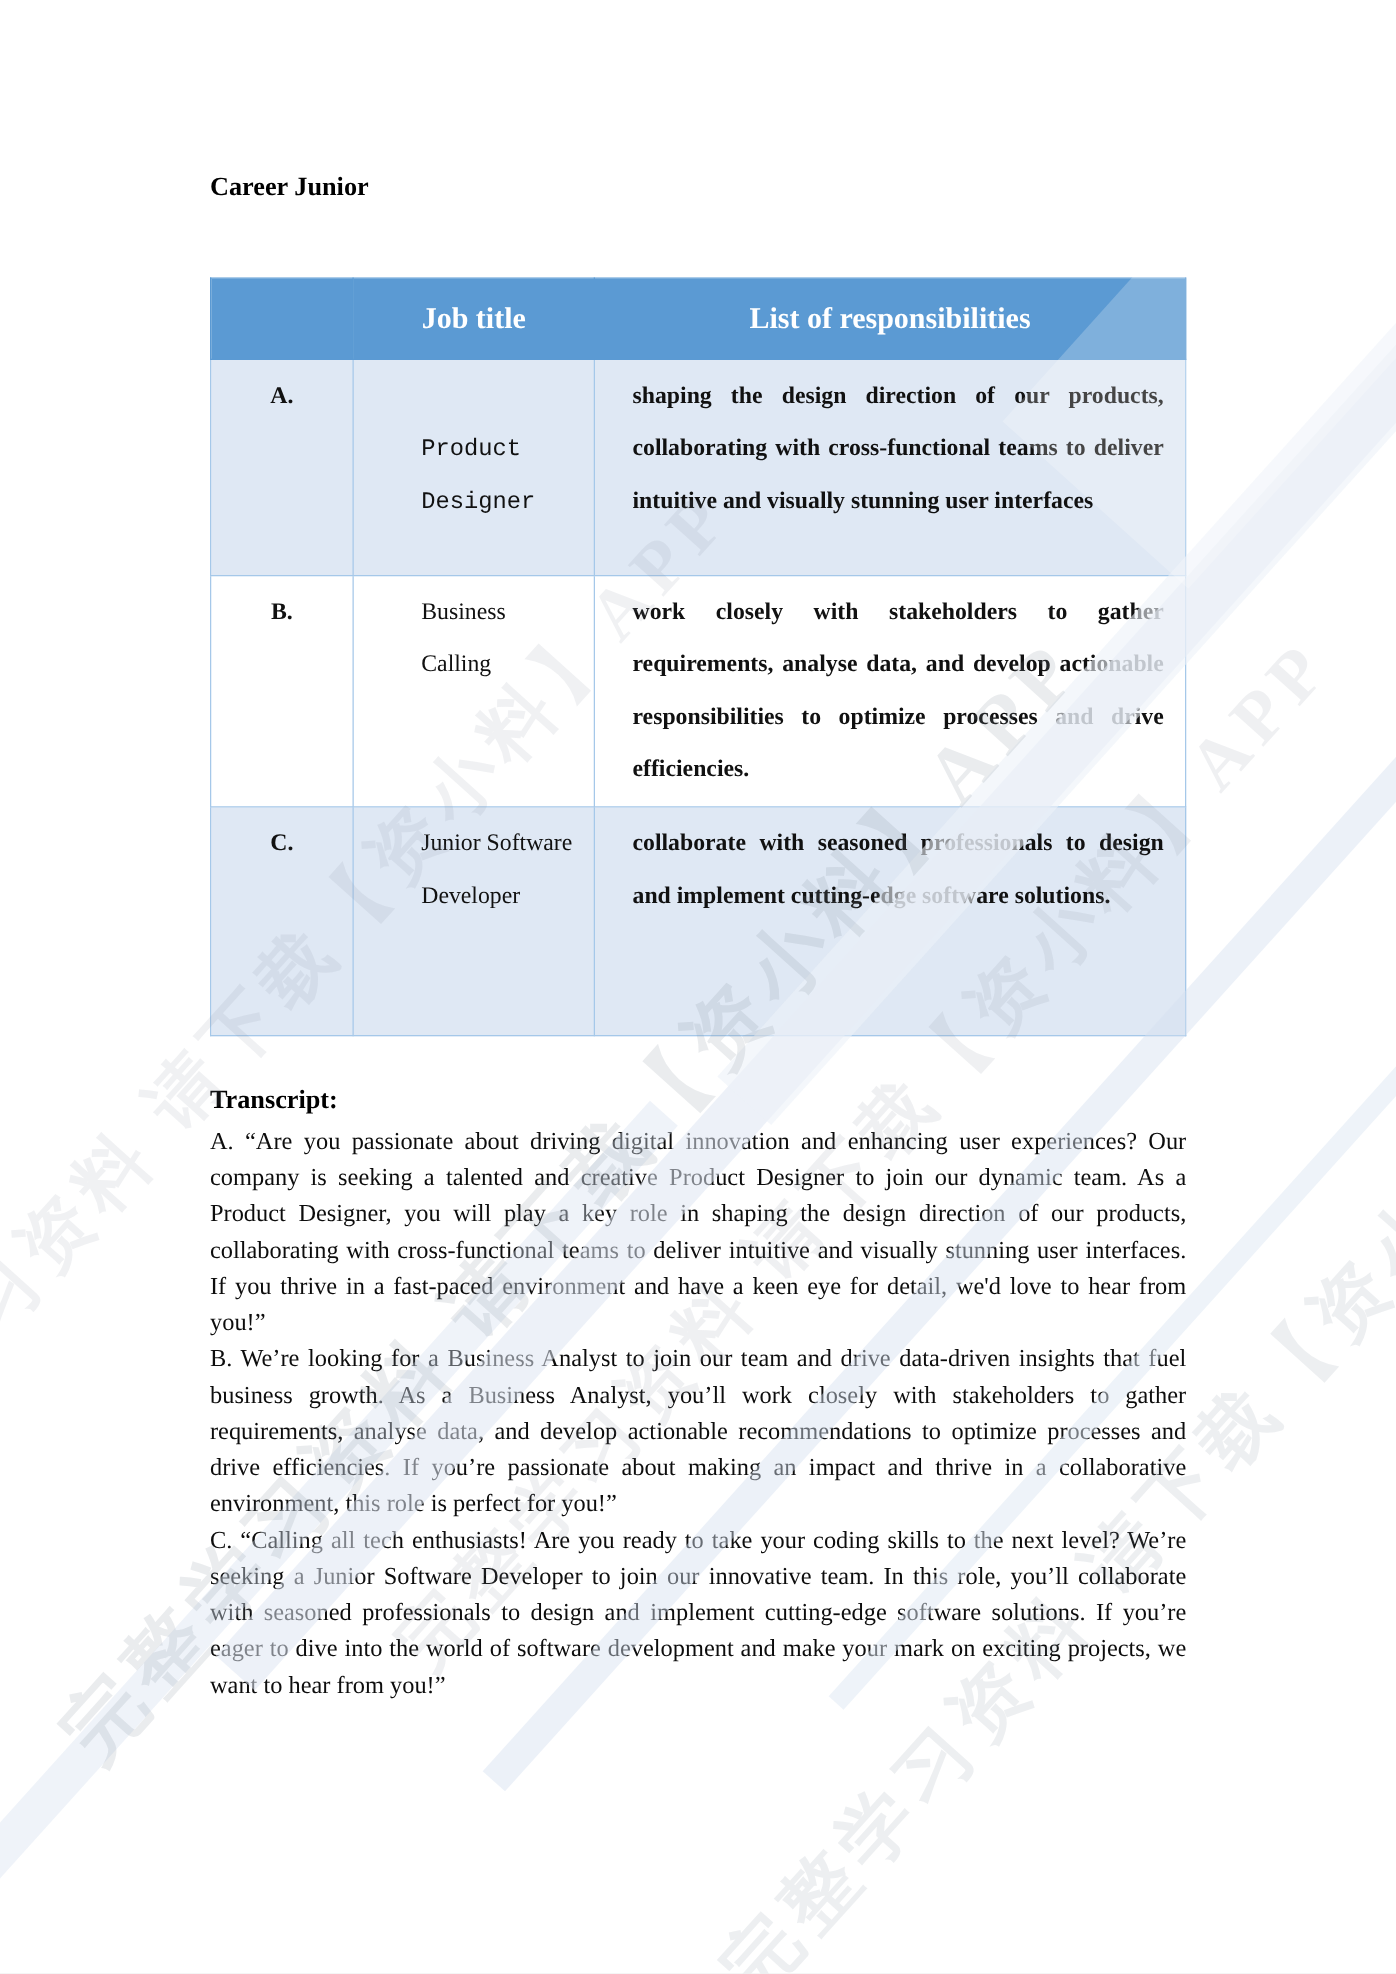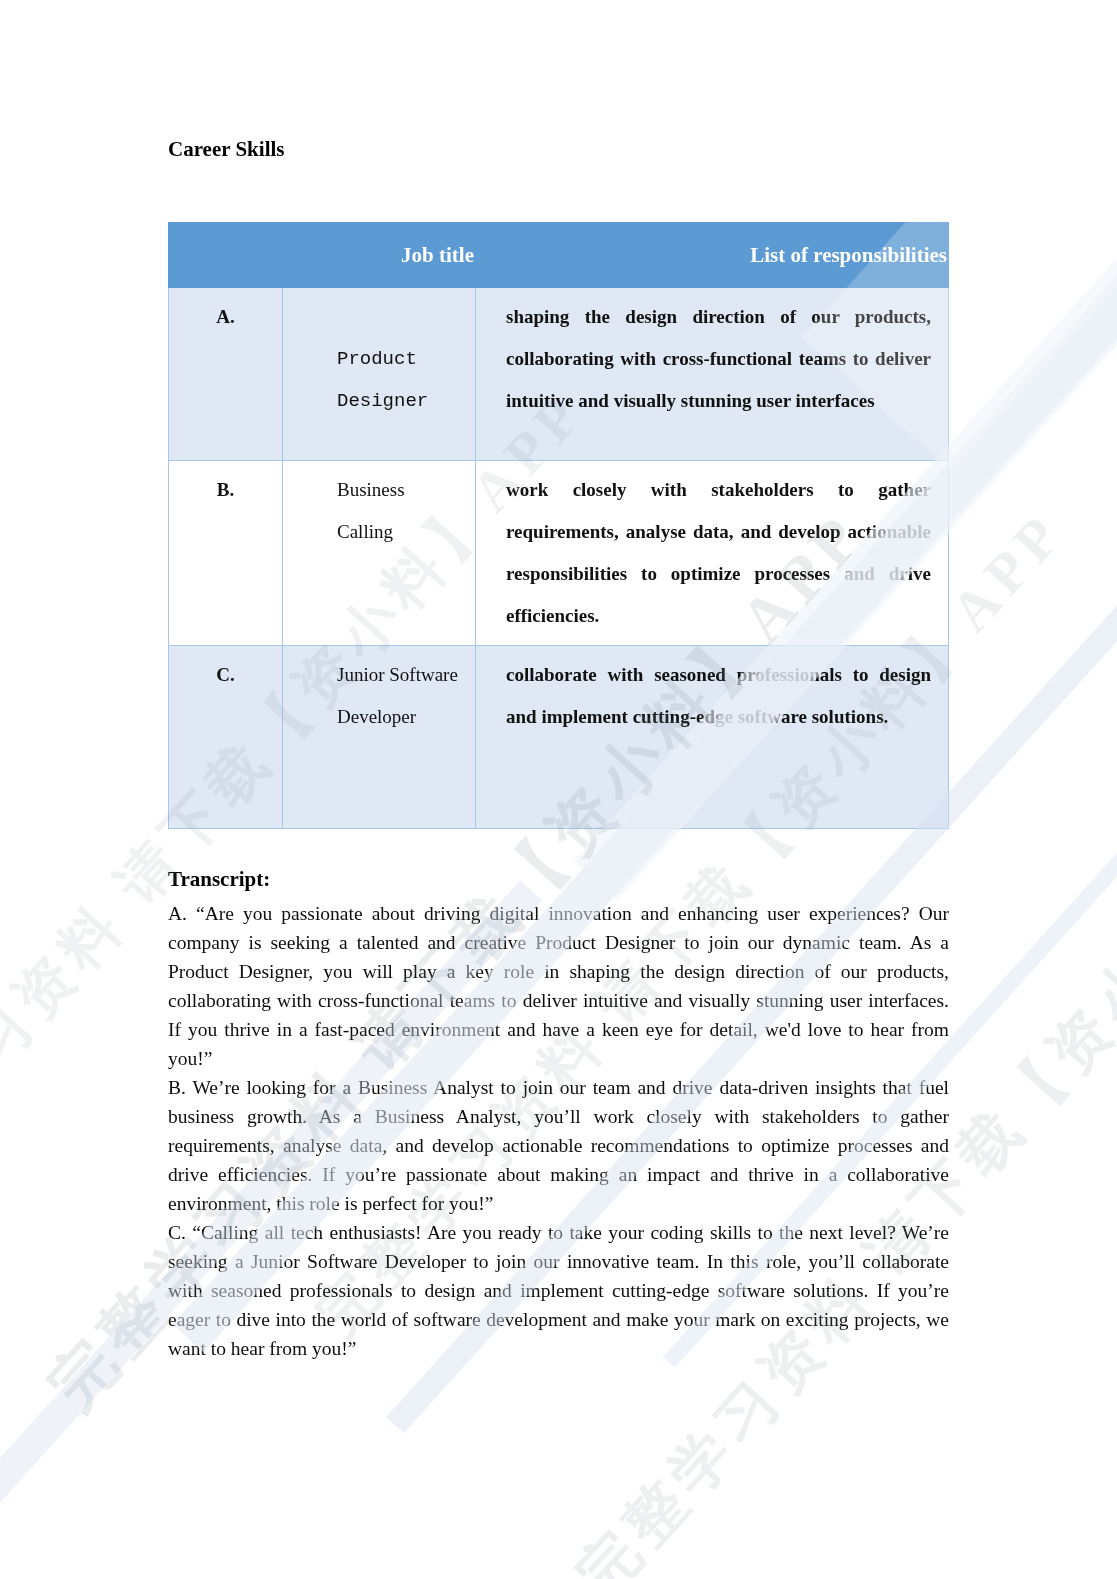--- a/index.html
+++ b/index.html
@@ -21,23 +21,23 @@
   .table-wrap { position:absolute; left:168px; top:222px; }
   table.job-table { border-collapse:collapse; table-layout:fixed; width:780px; }
   table.job-table col.c1 { width:114px; }
   table.job-table col.c2 { width:193px; }
   table.job-table col.c3 { width:473px; }
 
   table.job-table thead th {
     background:#5b9ad3;
     color:#ffffff;
     font-weight:bold;
-    font-size:21px;
+    font-size:24px;
     height:62px;
-    text-align:right;
+    text-align:center;
     vertical-align:middle;
     border:1px solid #5b9ad3;
     border-left:1px solid #8ab4dd;
   }
   table.job-table thead th:first-child { border-left:1px solid #5b9ad3; }
 
   table.job-table td {
     border:1px solid #a5c8e9;
     vertical-align:top;
     font-size:19px;
@@ -82,21 +82,21 @@
   .s4 { left:830px;  top:200px;  width:280px;  height:200px; background:rgba(255,255,255,0.22); }
   .s5 { left:-220px; top:1210px; width:900px;  height:30px; background:rgba(216,226,240,0.40); }
   .s6 { left:520px;  top:1020px; width:900px;  height:16px; background:rgba(222,231,243,0.50); }
 </style>
 </head>
 <body>
 
 <div class="page">
 
   <div class="doc-headings">
-    <div class="h">Career Skills</div>
+    <div class="h">Career Junior</div>
   </div>
 
   <div class="table-wrap">
     <table class="job-table">
       <colgroup>
           <col class="c1">
           <col class="c2">
           <col class="c3">
         </colgroup>
       <thead>

